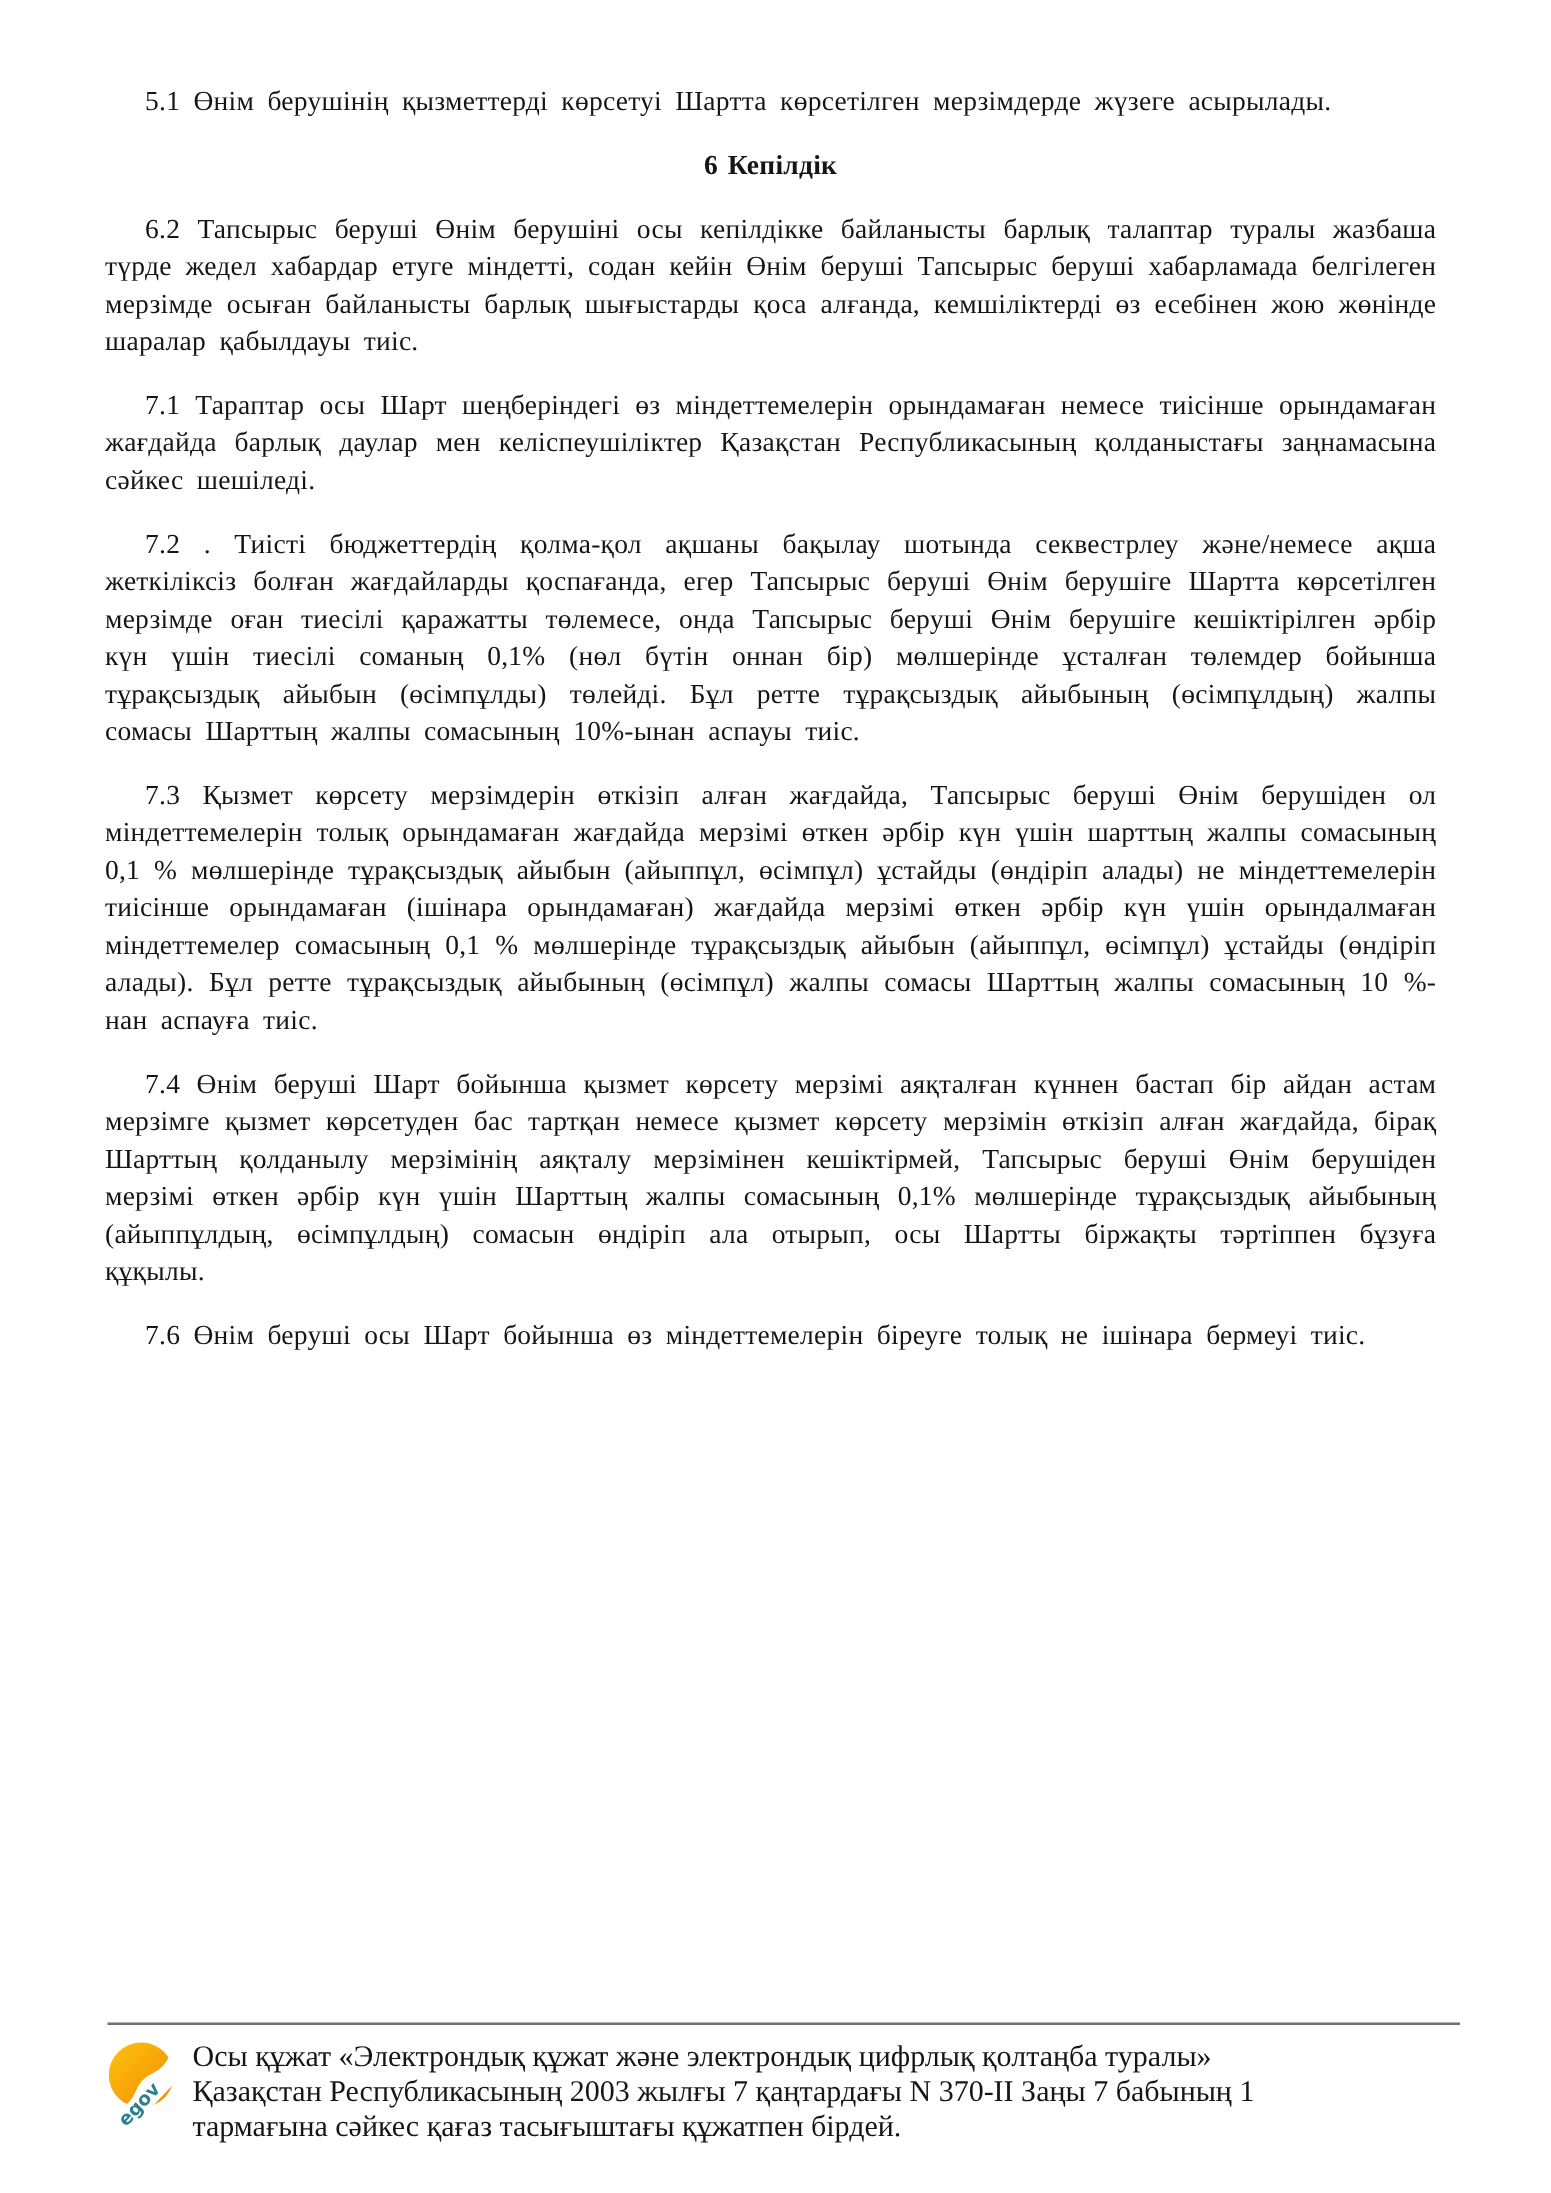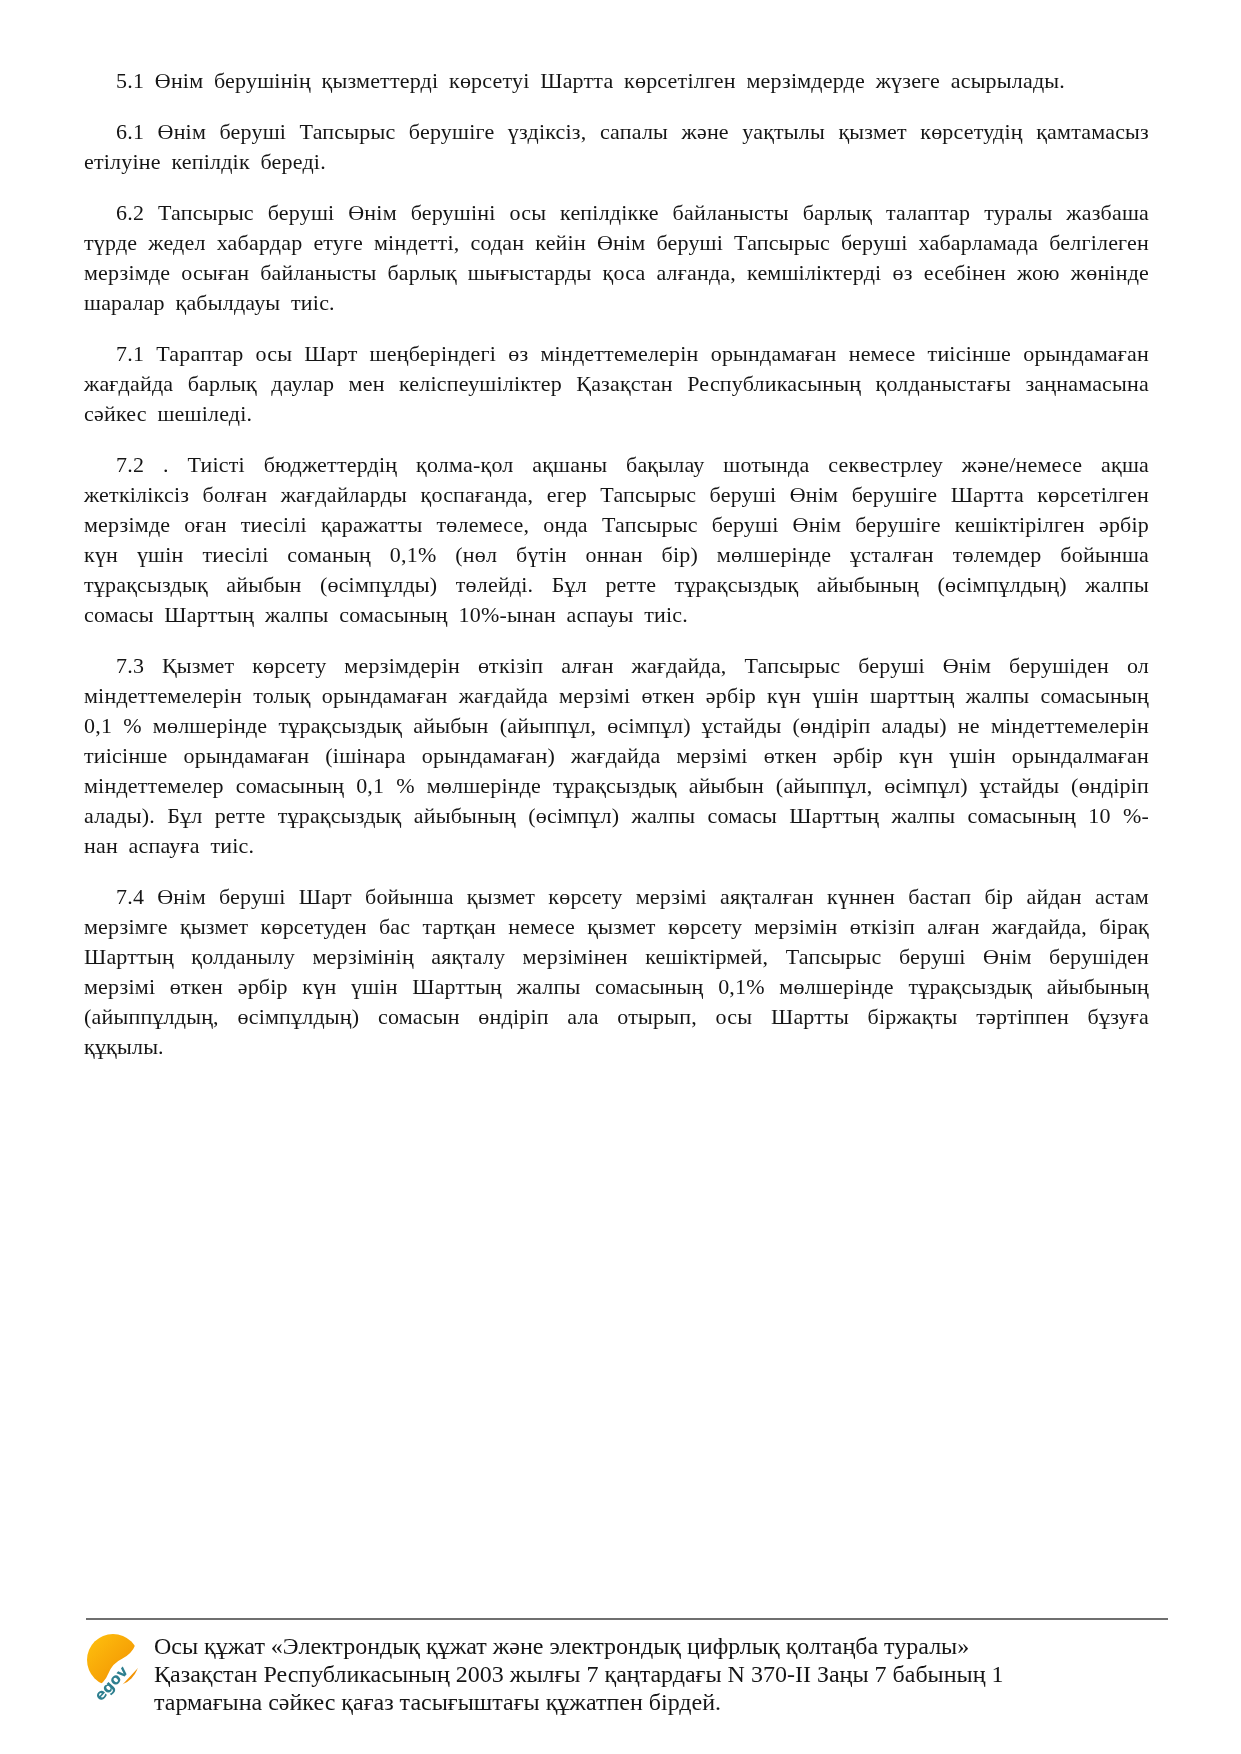--- a/index.html
+++ b/index.html
@@ -69,26 +69,27 @@
     max-width: 900px;
     text-align: left;
   }
 </style>
 </head>
 <body>
 
 <div class="page">
   <div class="content">
     <p class="para">5.1 Өнім берушінің қызметтерді көрсетуі Шартта көрсетілген мерзімдерде жүзеге асырылады.</p>
-    <p class="para">6.1 Өнім беруші Тапсырыс берушіге үздіксіз, сапалы және уақтылы қызмет көрсетудің қамтамасыз етілуіне кепілдік береді.</p>
+    <p class="para heading">6 Кепілдік</p>
     <p class="para">6.2 Тапсырыс беруші Өнім берушіні осы кепілдікке байланысты барлық талаптар туралы жазбаша түрде жедел хабардар етуге міндетті, содан кейін Өнім беруші Тапсырыс беруші хабарламада белгілеген мерзімде осыған байланысты барлық шығыстарды қоса алғанда, кемшіліктерді өз есебінен жою жөнінде шаралар қабылдауы тиіс.</p>
     <p class="para">7.1 Тараптар осы Шарт шеңберіндегі өз міндеттемелерін орындамаған немесе тиісінше орындамаған жағдайда барлық даулар мен келіспеушіліктер Қазақстан Республикасының қолданыстағы заңнамасына сәйкес шешіледі.</p>
     <p class="para">7.2 . Тиісті бюджеттердің қолма-қол ақшаны бақылау шотында секвестрлеу және/немесе ақша жеткіліксіз болған жағдайларды қоспағанда, егер Тапсырыс беруші Өнім берушіге Шартта көрсетілген мерзімде оған тиесілі қаражатты төлемесе, онда Тапсырыс беруші Өнім берушіге кешіктірілген әрбір күн үшін тиесілі соманың 0,1% (нөл бүтін оннан бір) мөлшерінде ұсталған төлемдер бойынша тұрақсыздық айыбын (өсімпұлды) төлейді. Бұл ретте тұрақсыздық айыбының (өсімпұлдың) жалпы сомасы Шарттың жалпы сомасының 10%-ынан аспауы тиіс.</p>
     <p class="para">7.3 Қызмет көрсету мерзімдерін өткізіп алған жағдайда, Тапсырыс беруші Өнім берушіден ол міндеттемелерін толық орындамаған жағдайда мерзімі өткен әрбір күн үшін шарттың жалпы сомасының 0,1 % мөлшерінде тұрақсыздық айыбын (айыппұл, өсімпұл) ұстайды (өндіріп алады) не міндеттемелерін тиісінше орындамаған (ішінара орындамаған) жағдайда мерзімі өткен әрбір күн үшін орындалмаған міндеттемелер сомасының 0,1 % мөлшерінде тұрақсыздық айыбын (айыппұл, өсімпұл) ұстайды (өндіріп алады). Бұл ретте тұрақсыздық айыбының (өсімпұл) жалпы сомасы Шарттың жалпы сомасының 10 %-нан аспауға тиіс.</p>
     <p class="para">7.4 Өнім беруші Шарт бойынша қызмет көрсету мерзімі аяқталған күннен бастап бір айдан астам мерзімге қызмет көрсетуден бас тартқан немесе қызмет көрсету мерзімін өткізіп алған жағдайда, бірақ Шарттың қолданылу мерзімінің аяқталу мерзімінен кешіктірмей, Тапсырыс беруші Өнім берушіден мерзімі өткен әрбір күн үшін Шарттың жалпы сомасының 0,1% мөлшерінде тұрақсыздық айыбының (айыппұлдың, өсімпұлдың) сомасын өндіріп ала отырып, осы Шартты біржақты тәртіппен бұзуға құқылы.</p>
+    <p class="para">7.6 Өнім беруші осы Шарт бойынша өз міндеттемелерін біреуге толық не ішінара бермеуі тиіс.</p>
   </div>
 
   <div class="footer">
     <div class="footer-divider"></div>
     <div class="footer-row">
       <span class="footer-logo">
         <svg width="58" height="70" viewBox="0 0 58 70" xmlns="http://www.w3.org/2000/svg">
           <defs>
             <linearGradient id="egov-grad" x1="0" y1="0" x2="1" y2="1">
               <stop offset="0" stop-color="#FFC20E"></stop>

